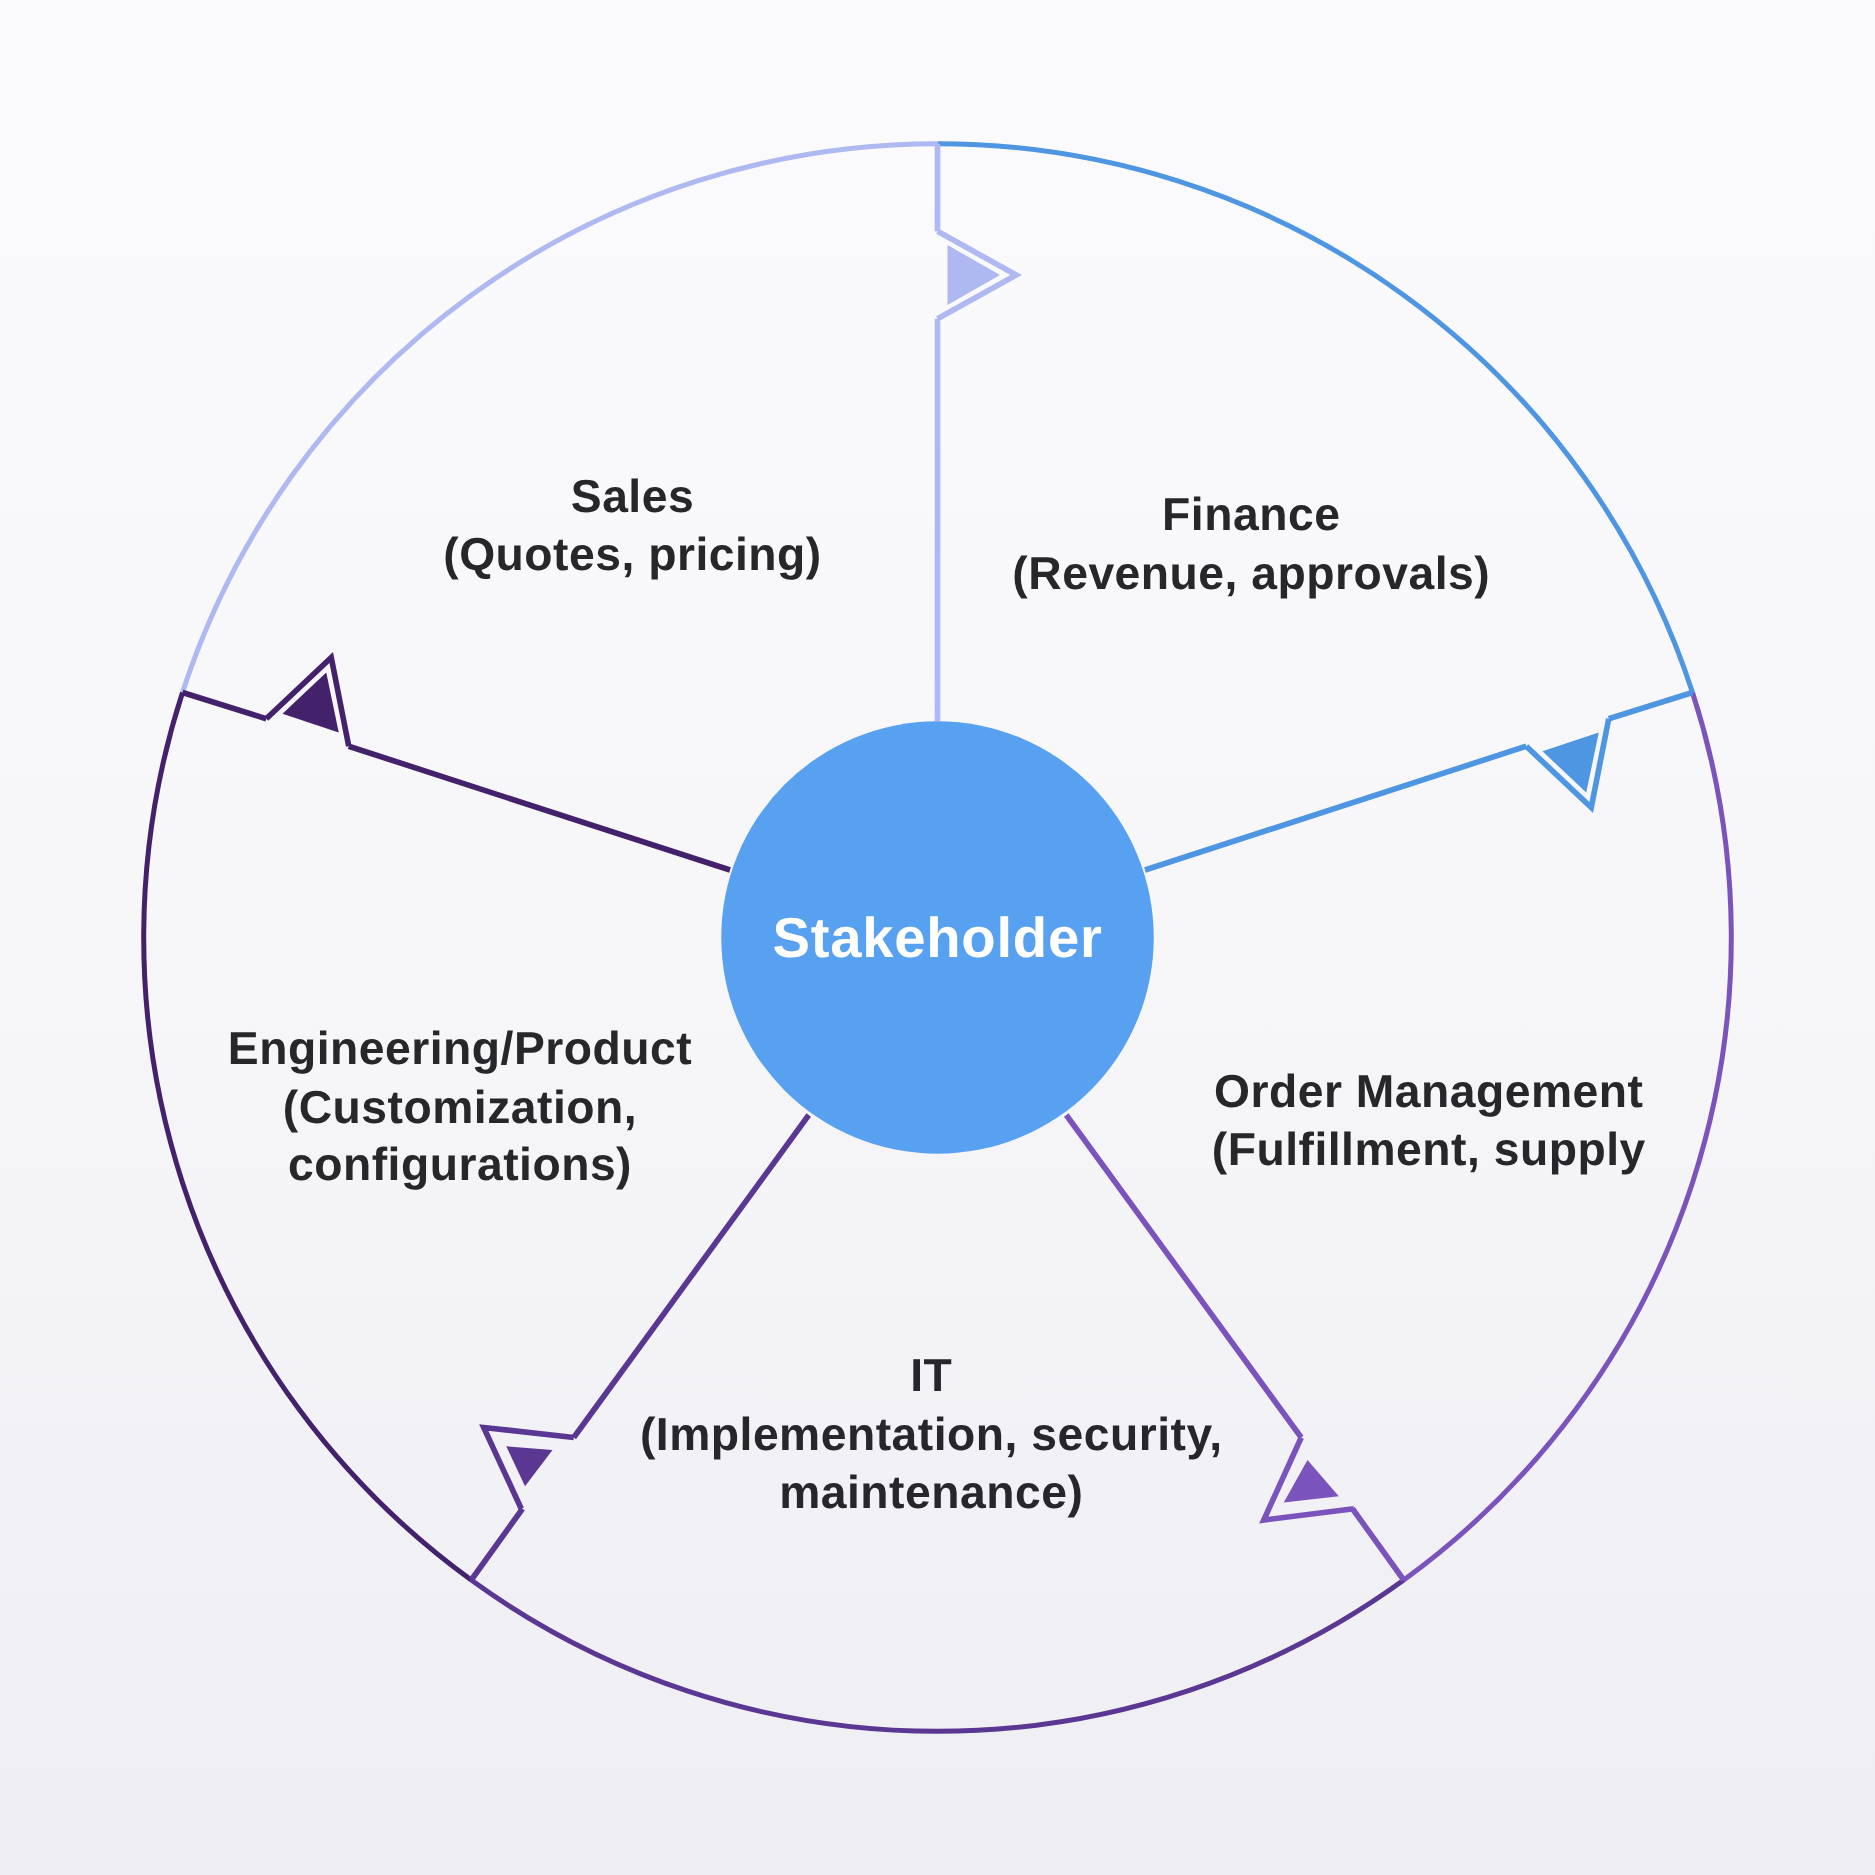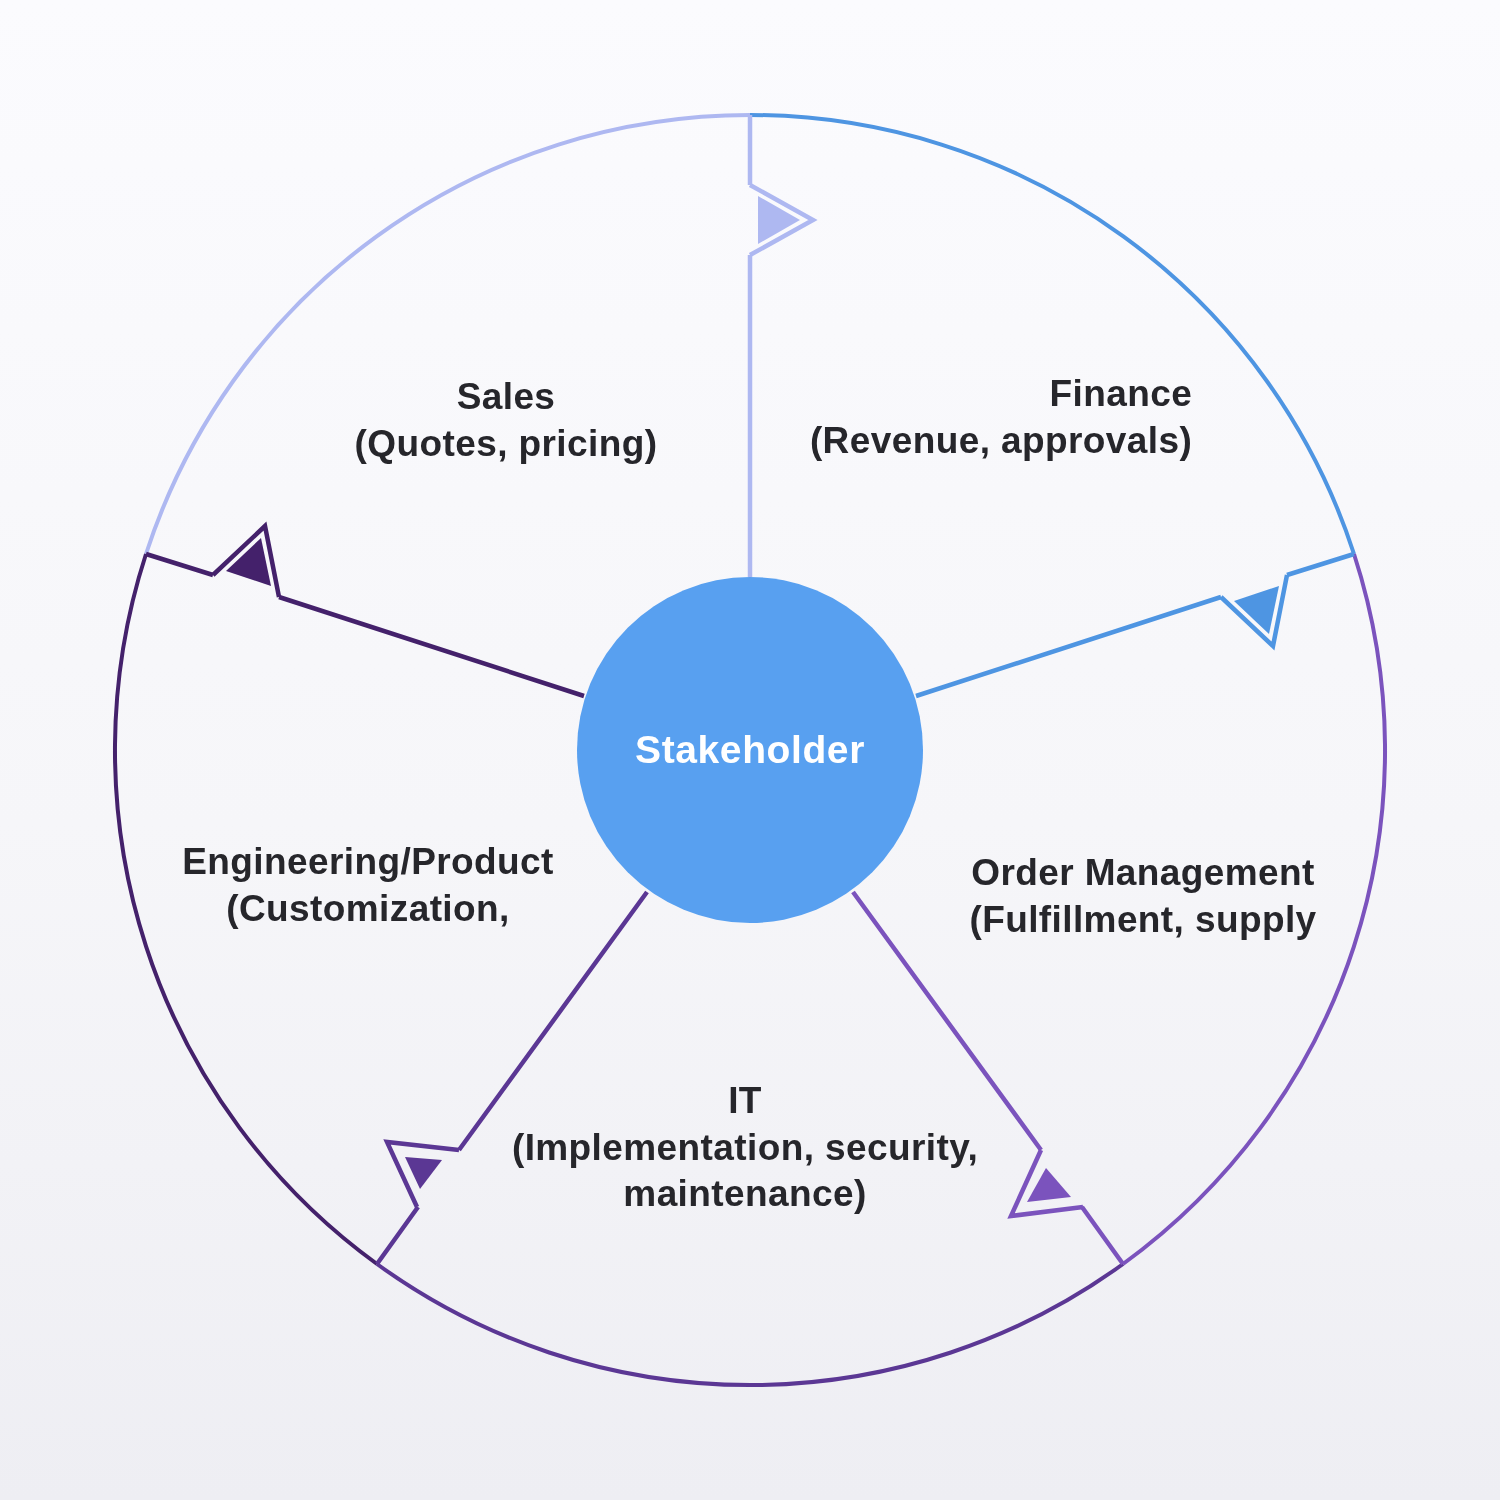--- a/index.html
+++ b/index.html
@@ -35,28 +35,28 @@
     white-space: nowrap;
   }
   .center-label {
     position: absolute;
     left: 750px;
     top: 750px;
     transform: translate(-50%, -50%);
     text-align: center;
     color: #FFFFFF;
     font-weight: 700;
-    font-size: 39px;
+    font-size: 45px;
     line-height: 1.23;
     letter-spacing: 0.6px;
     white-space: nowrap;
   }
   
   .pos-sales       { left: 506px;  top: 421px;  }
-  .pos-finance     { left: 1001px; top: 418px; text-align: right;  }
+  .pos-finance     { left: 1001px; top: 436px;  }
   .pos-order       { left: 1143px; top: 897px;  }
   .pos-it          { left: 745px;  top: 1148px; }
   .pos-engineering { left: 368px;  top: 886px;  }
 </style>
 </head>
 <body>
 
 <div class="stage">
 
   <svg width="1500" height="1500" viewBox="0 0 1500 1500">
@@ -117,15 +117,16 @@
 
   <div class="seg-label pos-it">
     <div>IT</div>
     <div>(Implementation, security,</div>
     <div>maintenance)</div>
   </div>
 
   <div class="seg-label pos-engineering">
     <div>Engineering/Product</div>
     <div>(Customization,</div>
+    <div>configurations)</div>
   </div>
 
 </div>
 
 </body></html>

